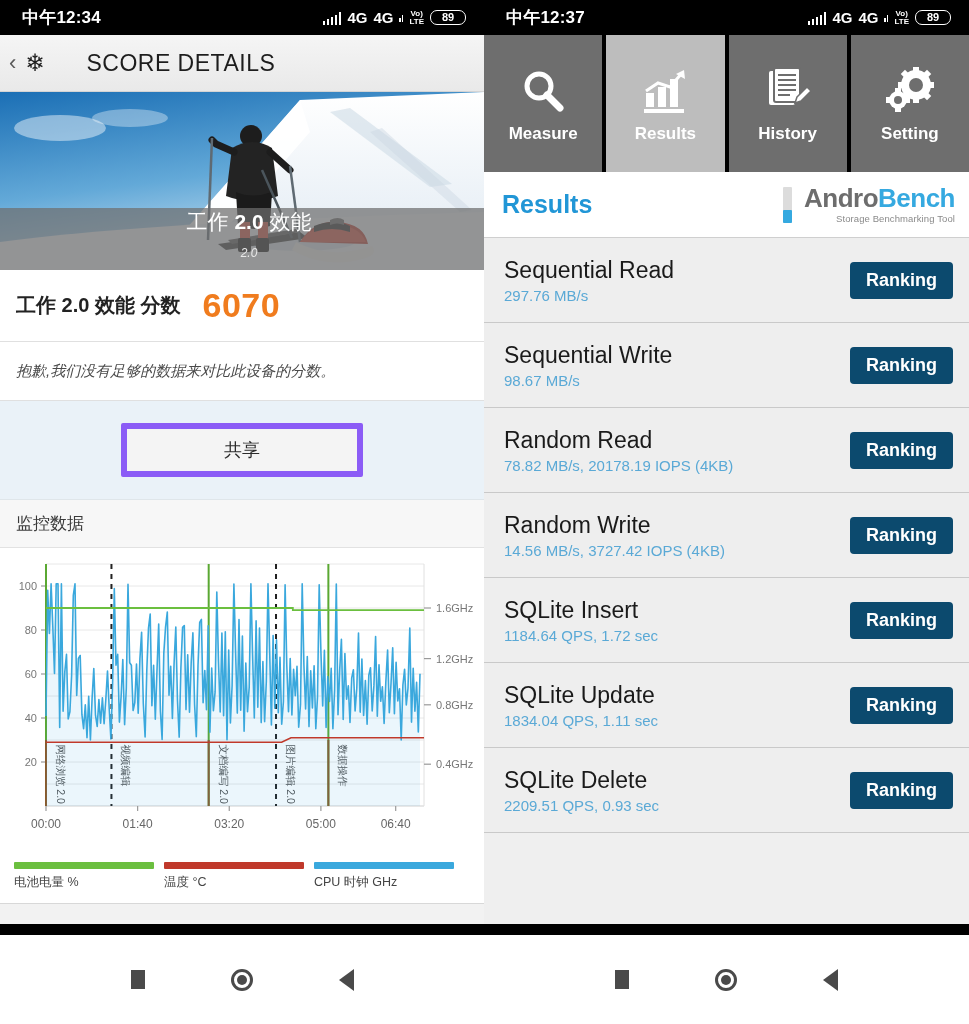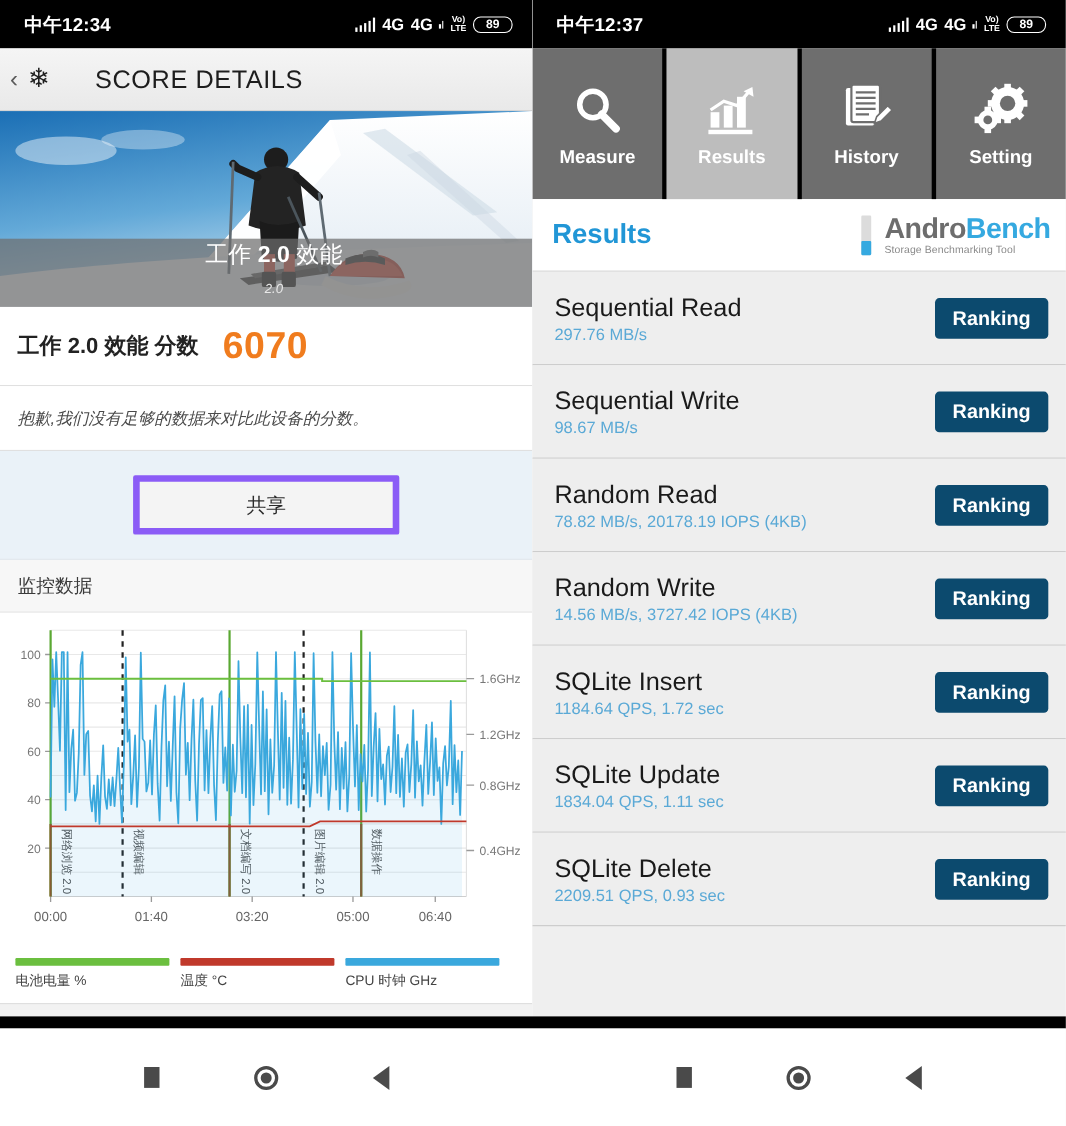--- a/index.html
+++ b/index.html
@@ -10,21 +10,21 @@
     overflow: hidden;
   }
   .screen { position: relative; width: 969px; height: 1024px; display: flex; }
 
   .phone { position: relative; height: 1024px; overflow: hidden; }
   .phone-left { width: 484px; background: #f2f2f2; }
   .phone-right { width: 485px; background: #efefef; }
 
   
   .statusbar {
-    height: 44px; background: #000; color: #fff;
+    height: 35px; background: #000; color: #fff;
     display: flex; align-items: center; justify-content: space-between;
     padding: 0 18px 0 22px;
   }
   .sb-time { font-size: 17px; font-weight: bold; letter-spacing: .2px; }
   .sb-right { display: flex; align-items: center; gap: 6px; }
   .sig { display: flex; align-items: flex-end; gap: 1.5px; height: 14px; }
   .sig i { display: block; width: 2.5px; background: #fff; }
   .sig i:nth-child(1){height:4px} .sig i:nth-child(2){height:6px}
   .sig i:nth-child(3){height:8px} .sig i:nth-child(4){height:10px}
   .sig i:nth-child(5){height:13px}
@@ -123,21 +123,21 @@
     border-bottom: 1px solid #cfcfcf;
   }
   .results-title { font-size: 25px; font-weight:bold; color:#2196d6; }
   .brand { display:flex; align-items:center; gap:12px; }
   .brand-mark { width: 9px; height: 36px; background:#dcdcdc; position:relative; border-radius:1px;}
   .brand-mark::after{content:"";position:absolute;left:0;bottom:0;width:9px;height:13px;background:#35a9e0;border-radius:1px;}
   .brand-text { line-height: 1; }
   .brand-top { font-size: 26px; font-weight: bold; letter-spacing:-.5px; }
   .brand-top .a { color:#6d6d6d; }
   .brand-top .b { color:#35a9e0; }
-  .brand-sub { font-size: 9.5px; color:#8a8a8a; margin-top: 3px; letter-spacing:.1px; }
+  .brand-sub { font-size: 9.5px; color:#8a8a8a; margin-top: 3px; letter-spacing:.1px; text-align:right;}
 
   
   .result-row {
     height: 85px; background:#eeeeee; border-bottom: 1px solid #c9c9c9;
     display:flex; align-items:center; justify-content:space-between;
     padding: 0 16px 0 20px;
   }
   .rr-left { display:flex; flex-direction:column; gap:3px; }
   .rr-title { font-size: 23px; color:#1a1a1a; }
   .rr-sub { font-size: 15px; color:#5aa9d6; }

